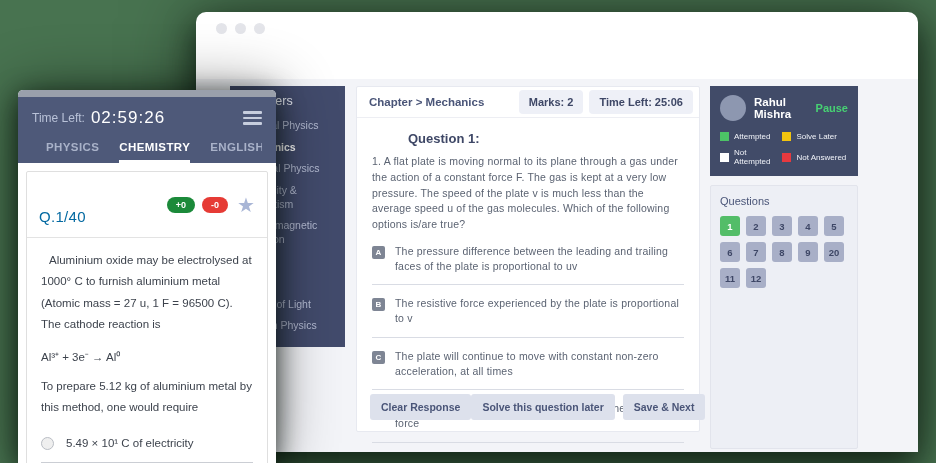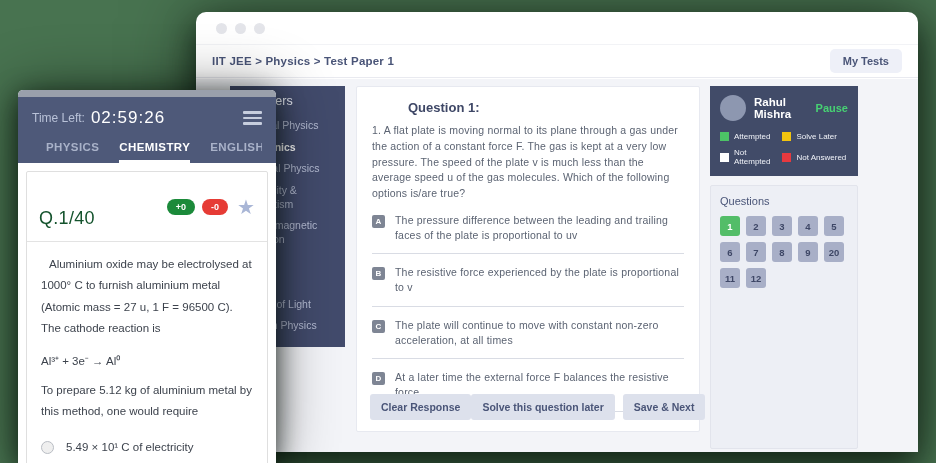--- a/index.html
+++ b/index.html
@@ -81,21 +81,21 @@
   .p-time-label { color:#b9c2d8; font-size:12px; }
   .p-time-value { color:#fff; font-size:17px; letter-spacing:1px; margin-left:6px; }
   .burger { margin-left:auto; cursor:pointer; }
   .burger i { display:block; width:19px; height:2.5px; background:#c7cede; margin:3px 0; border-radius:1px; }
   .p-tabs { display:flex; gap:20px; padding:13px 14px 0; background:#4e5979; white-space:nowrap; overflow:hidden; }
   .p-tab { color:#a9b2c9; font-size:11.5px; font-weight:bold; letter-spacing:.4px; padding-bottom:10px; cursor:pointer; }
   .p-tab.active { color:#fff; border-bottom:3px solid #fff; padding-bottom:7px; }
   .p-body { padding:8px 8px 0; background:#fff; height:100%; }
   .m-card { border:1px solid #dfdfdf; border-radius:2px; height:300px; overflow:hidden; }
   .m-q-head { display:flex; align-items:center; padding:12px 12px; border-bottom:1px solid #e3e3e3; }
-  .m-q-num { color:#14532d; font-size:18px; letter-spacing:.3px;margin-top:24px; }
+  .m-q-num { color:#0369a1; font-size:15px; letter-spacing:.3px;margin-top:24px; }
   .pill { color:#fff; font-size:9px; font-weight:bold; padding:3px 9px; border-radius:9px; margin-left:7px; }
   .pill.pos { background:#1b8a3a; margin-left:auto; }
   .pill.neg { background:#e63b35; }
   .star { color:#a9b6d6; font-size:20px; line-height:1; margin-left:9px; cursor:pointer; }
   .m-q-text { padding:12px 14px 0; color:#3d434d; font-size:11.5px; line-height:1.85; }
   .m-q-text .indent { text-indent:8px; }
   .m-reaction { padding:14px 14px 0; color:#3d434d; font-size:11.5px; }
   .m-opt { display:flex; align-items:center; gap:12px; padding:18px 14px 0; cursor:pointer; }
   .radio { width:13px; height:13px; border-radius:50%; border:1.5px solid #b9bdc4; background:#efefef; flex:none; }
   .m-opt-text { color:#3d434d; font-size:11.5px; }
@@ -103,41 +103,42 @@
 </style>
 </head>
 <body>
 
 <div class="browser">
   <div class="titlebar">
     <span class="dot"></span>
     <span class="dot"></span>
     <span class="dot"></span>
   </div>
-  <div class="breadcrumbbar">
-    <span class="breadcrumb">IIT JEE &gt; Physics &gt; Test Paper 1</span>
-    <span class="my-tests">My Tests</span>
-  </div>
 
   <div class="content">
 
     <div class="chapters">
       <div class="chapters-title">Chapters</div>
       <div class="ch-item">General Physics</div>
       <div class="ch-item active">Mechanics</div>
       <div class="ch-item">Thermal Physics</div>
       <div class="ch-item">Electricity &amp; Magnetism</div>
       <div class="ch-item">Electromagnetic Induction</div>
       <div class="ch-item">Optics</div>
       <div class="ch-item">Waves</div>
       <div class="ch-item">Nature of Light</div>
       <div class="ch-item">Modern Physics</div>
     </div>
 
     <div class="qcard">
+      <div class="qcard-head">
+        <span class="chapter-path">Chapter &gt; Mechanics</span>
+        <span class="chip marks">Marks: 2</span>
+        <span class="chip">Time Left: 25:06</span>
+      </div>
       <div class="qcard-body">
         <div class="q-title">Question 1:</div>
         <div class="q-text" style="max-width:312px;">1. A flat plate is moving normal to its plane through a gas under the action of a constant force F. The gas is kept at a very low pressure. The speed of the plate v is much less than the average speed u of the gas molecules. Which of the following options is/are true?</div>
 
         <div class="opt">
           <span class="opt-badge">A</span>
           <span class="opt-text">The pressure difference between the leading and trailing faces of the plate is proportional to uv</span>
         </div>
         <div class="opt-div"></div>
 

